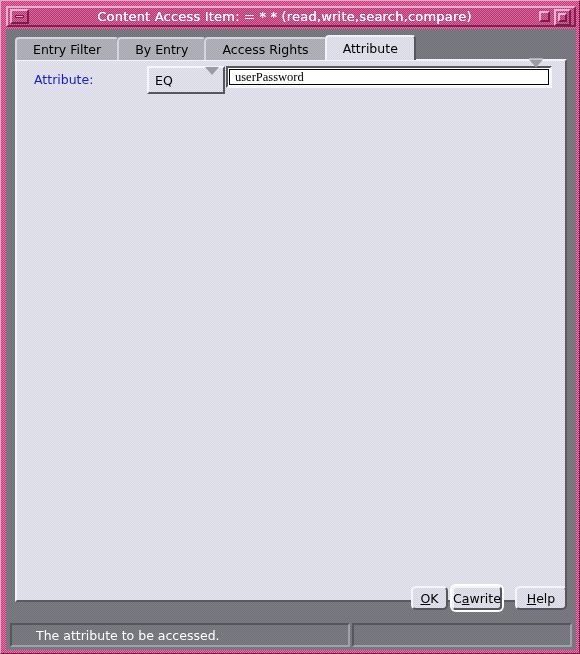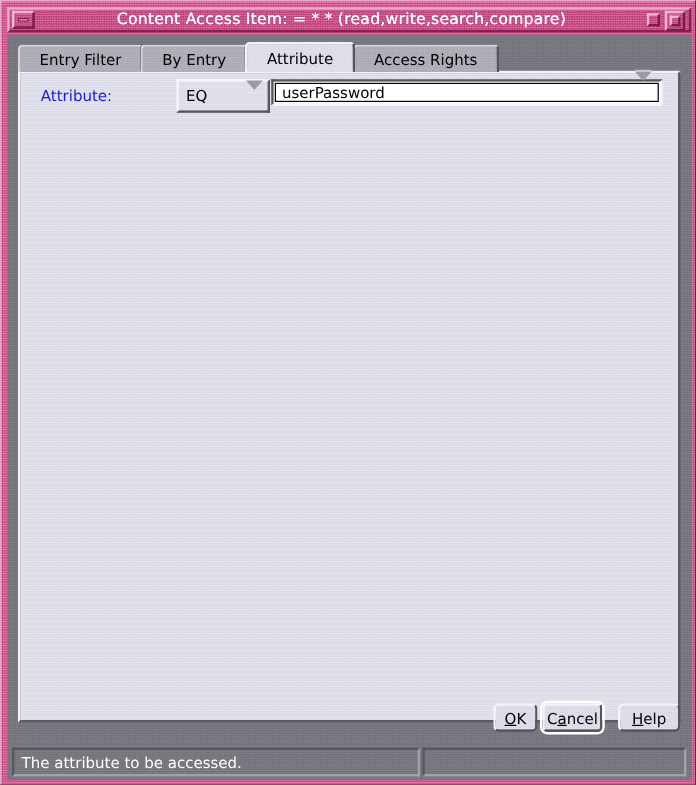--- a/index.html
+++ b/index.html
@@ -247,20 +247,21 @@
     border: 1px solid #000000;
     box-sizing: border-box;
   }
   #combo-value {
     position: absolute;
     left: 5px; top: 50%;
     transform: translateY(-50%);
     font-size: 12.5px;
     color: #000000;
     white-space: nowrap;
+    font-family: Liberation Serif, serif;
   }
   #combo-arrow {
     position: absolute;
     right: 5px; top: 50%;
     transform: translateY(-50%);
   }
 
   
   #button-row {
     position: absolute;
@@ -304,21 +305,21 @@
     background:
       repeating-conic-gradient(#6f7076 0% 25%, #7e7f86 0% 50%) 0 0 / 2px 2px;
     border-left: 2px solid #56575d;
     border-top: 2px solid #56575d;
     border-right: 2px solid #a0a1a9;
     border-bottom: 2px solid #a0a1a9;
     display: flex;
     align-items: center;
     color: #ffffff;
     font-size: 12.5px;
-    padding-left: 6px;
+    padding-left: 24px;
     white-space: nowrap;
     overflow: hidden;
   }
   #status-main  { width: 340px; margin-right: 2px; }
   #status-extra { flex: 1; }
 </style>
 </head>
 <body>
 
 <div id="window">
@@ -360,37 +361,37 @@
 
     </div>
 
     <div id="tabbar">
       <div class="tab inactive">
         <span>Entry Filter</span>
       </div>
       <div class="tab inactive">
         <span>By Entry</span>
       </div>
+      <div class="tab inactive">
+        <span>Access Rights</span>
+      </div>
       <div class="tab active">
         <span>Attribute</span>
-      </div>
-      <div class="tab inactive">
-        <span>Access Rights</span>
       </div>
     </div>
 
     <div id="button-row">
       <div class="dlg-btn" id="btn-ok">
         <span class="mn">O</span>
           <span>K</span>
       </div>
       <div class="dlg-btn" id="btn-cancel">
         <span>C</span>
           <span class="mn">a</span>
-          <span>ncel</span>
+          <span>write</span>
       </div>
       <div class="dlg-btn" id="btn-help">
         <span class="mn">H</span>
           <span>elp</span>
       </div>
     </div>
 
     <div id="statusbar">
       <div class="status-cell" id="status-main">The attribute to be accessed.</div>
       <div class="status-cell" id="status-extra"></div>

